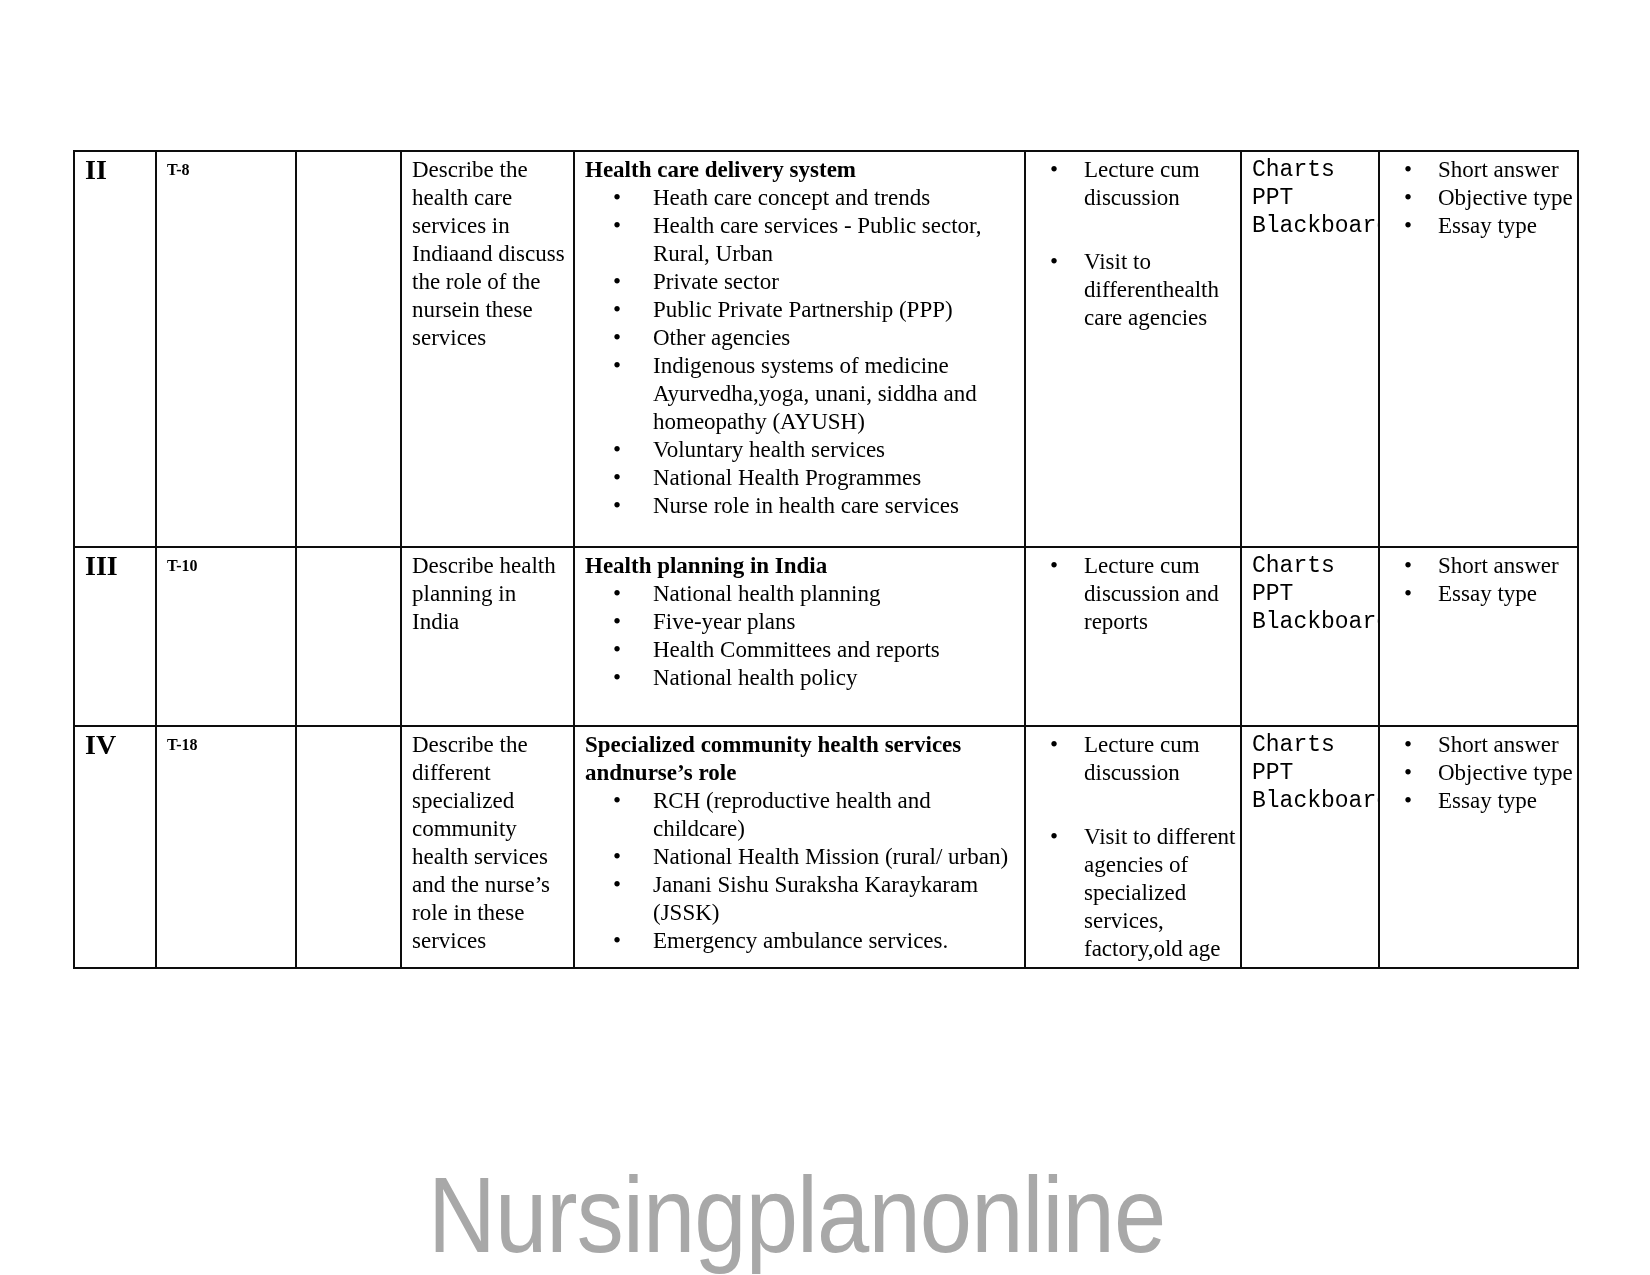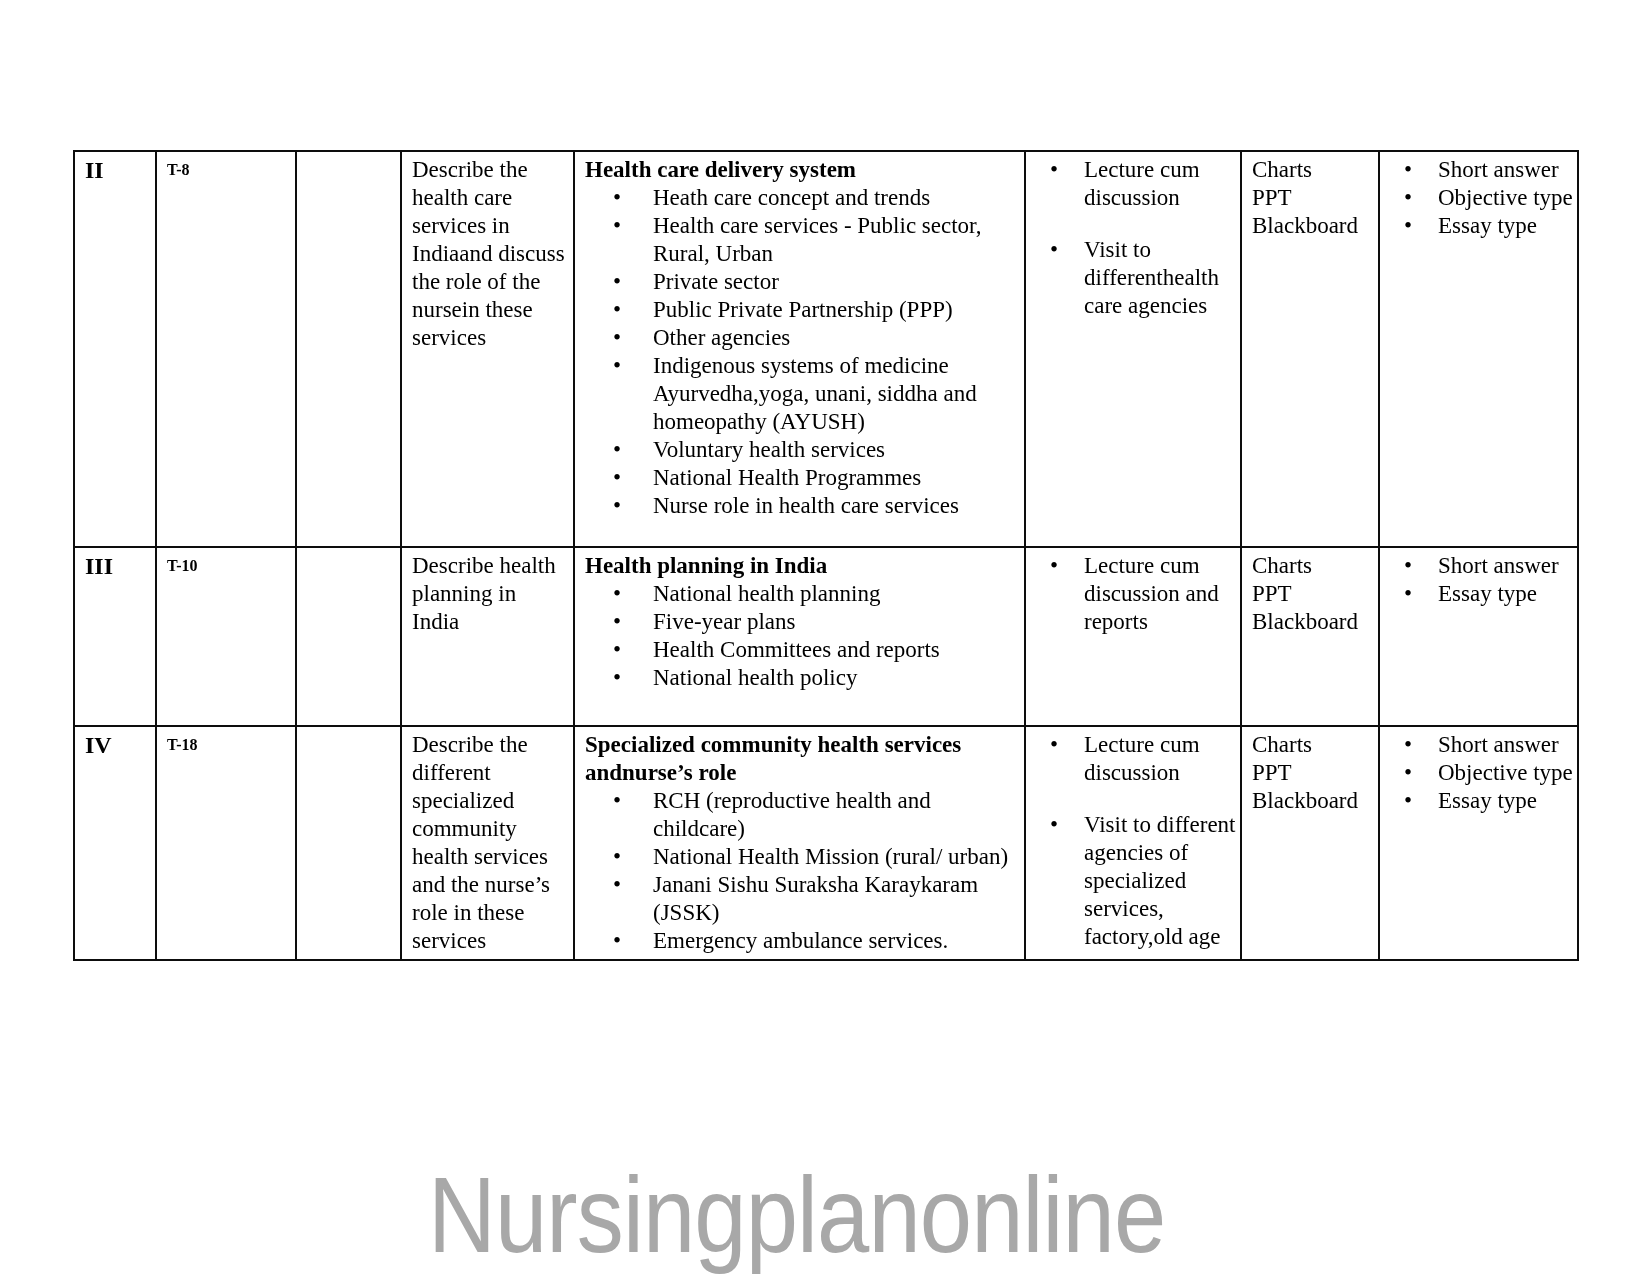--- a/index.html
+++ b/index.html
@@ -27,21 +27,21 @@
     table-layout: fixed;
     font-size: 23px;
     line-height: 28px;
   }
   table.syllabus td {
     border: 2px solid #0d0d0d;
     vertical-align: top;
     padding: 4px 4px 4px 10px;
     overflow: hidden;
   }
-  td.c-unit   { font-weight: bold; padding-left: 13px; font-size: 24px; }
+  td.c-unit   { font-weight: bold; padding-left: 13px; font-size: 28px; }
   td.c-hours  { font-weight: bold; padding-left: 14px; font-size: 16px; }
   td.c-obj    { padding-left: 12px; padding-right: 6px; }
   td.c-content{ padding-right: 4px; }
 
   .cell-header { font-weight: bold; }
 
   
   ul.blist {
     list-style: none;
     margin: 0;
@@ -72,23 +72,23 @@
     padding-left: 72px;
   }
   ul.dlist li::before {
     content: "-";
     position: absolute;
     left: 34px;
     top: 0;
   }
 
   
-  ul.gapped li + li { margin-top: 24px; }
-
-  .av-line { display: block; }
+  ul.gapped li + li { margin-top: 36px; }
+
+  .av-line { display: block; font-family: Liberation Mono, monospace; }
 
   
   .watermark {
     position: absolute;
     left: 428px;
     top: 1152px;
     font-family: "Liberation Sans", sans-serif;
     font-size: 108px;
     font-weight: 400;
     color: #a8a8a8;

